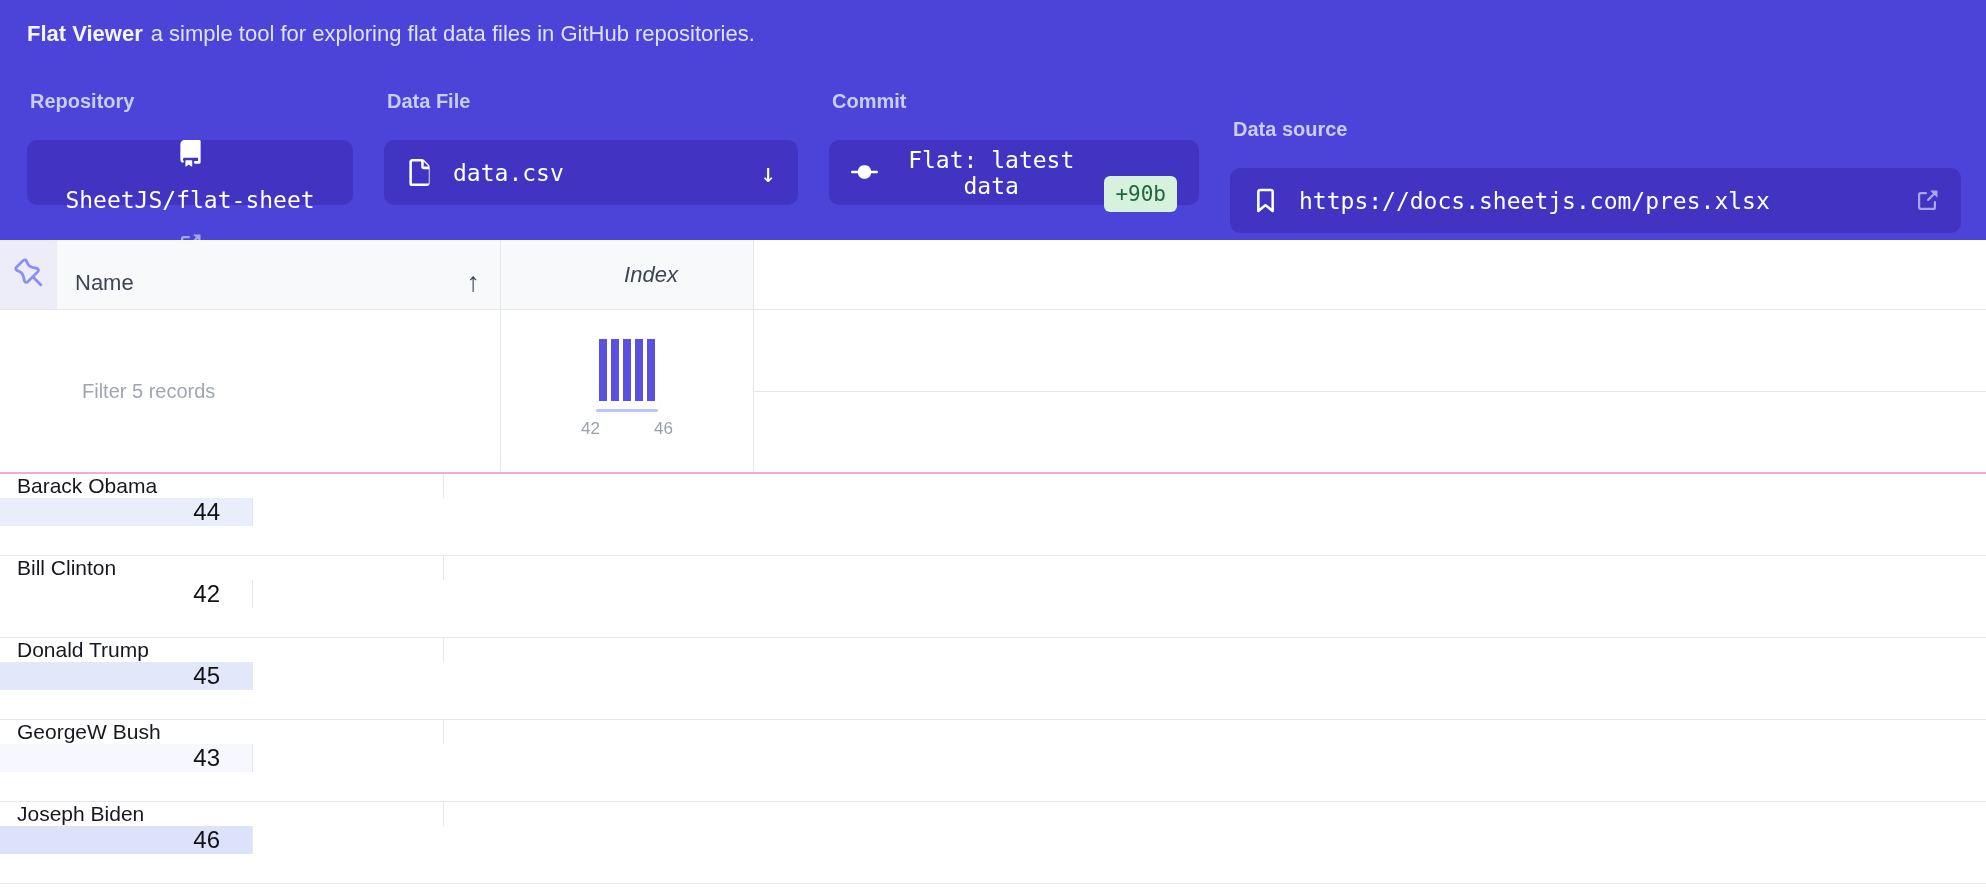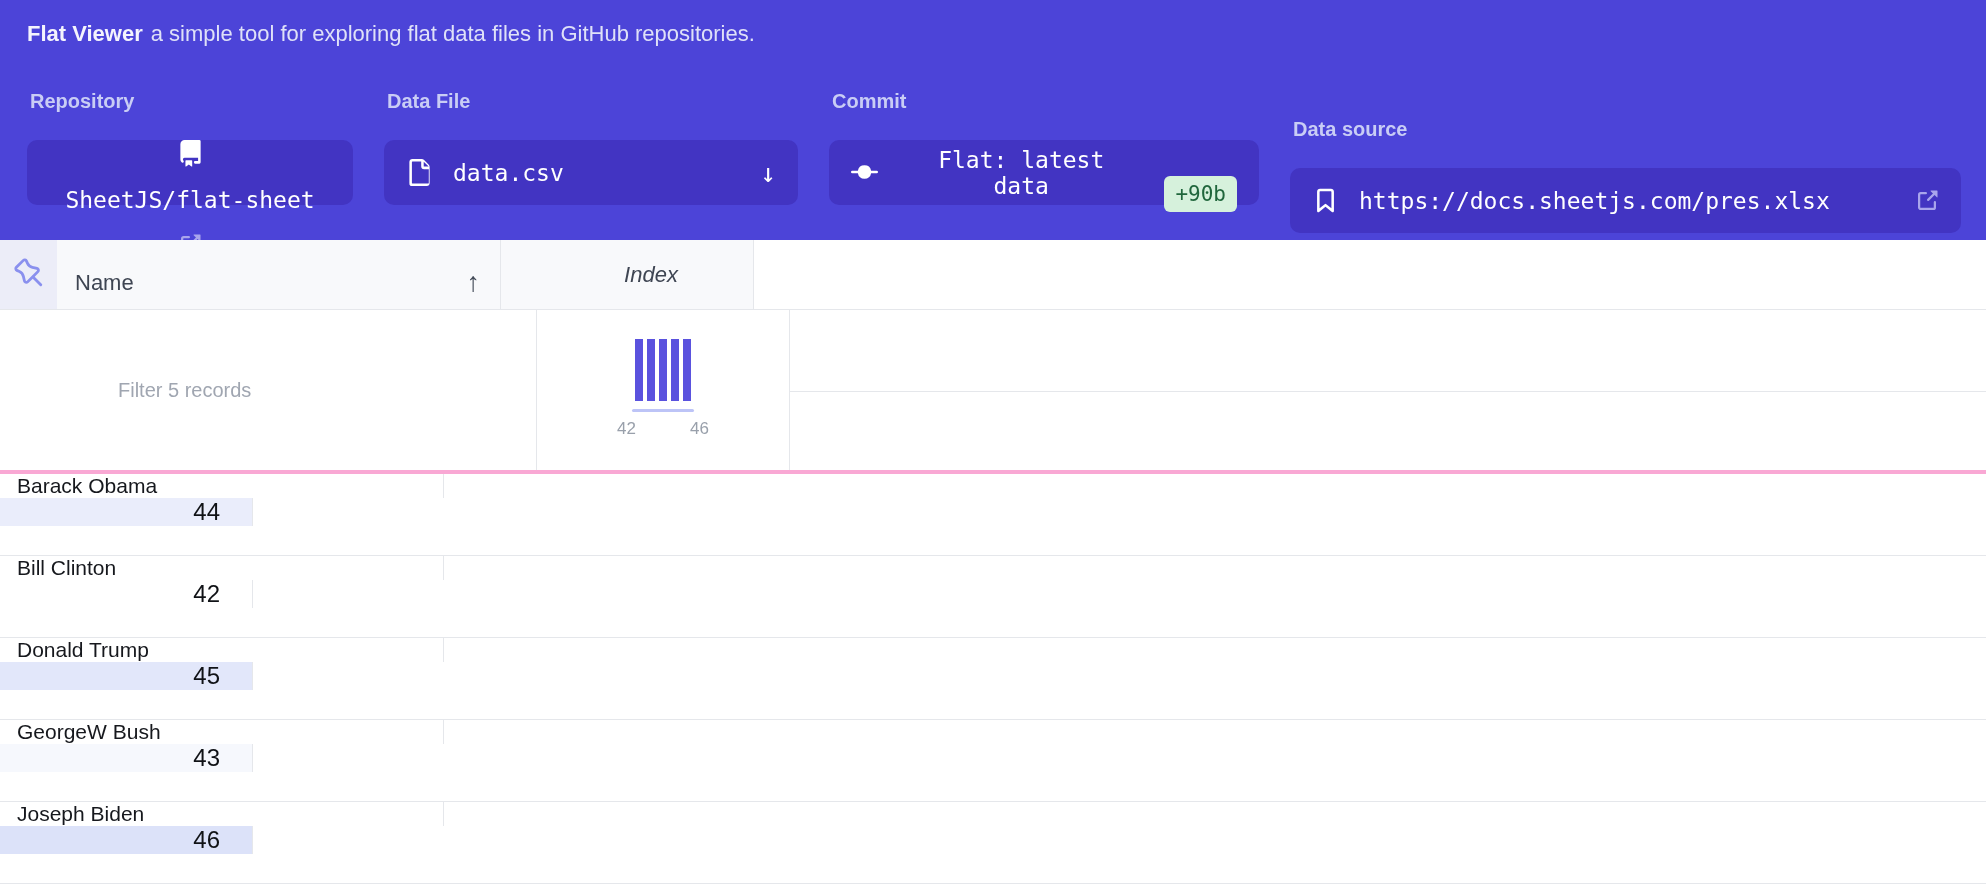--- a/index.html
+++ b/index.html
@@ -14,21 +14,21 @@
   .selectors { display:flex; gap:31px; margin-top:42px; }
   .selector { display:flex; flex-direction:column; }
   .selector-label { font-size:20px; font-weight:600; color:#C9CDF5;
                     margin:0 0 27px 3px; }
   .selector-btn { height:65px; display:flex; align-items:center; gap:20px;
                   padding:0 22px; background:#4234C2; border:none;
                   border-radius:10px; color:#ffffff; cursor:pointer;
                   font-family:"DejaVu Sans Mono", monospace; font-size:23px; }
   .sel-repo   { width:326px;flex-direction:column; }
   .sel-file   { width:414px; }
-  .sel-commit { width:430px;gap:48px; }
+  .sel-commit { width:370px; }
   .sel-source { flex:1;margin-top:28px; }
   .btn-icon { width:27px; height:27px; flex:none; color:#ffffff; }
   .btn-icon svg { width:100%; height:100%; display:block; }
   .trail { margin-left:auto; }
   .ext-icon { width:24px; height:24px; color:#A9A5EC; flex:none; }
   .ext-icon svg { width:100%; height:100%; display:block; }
   .drop-arrow { font-size:26px; color:#ffffff; }
   .commit-badge { padding:6px 11px; border-radius:6px; background:#D6F1DC;
                   color:#20663C; font-size:21px;
                   font-family:"DejaVu Sans Mono", monospace;margin-top:42px; }
@@ -38,21 +38,21 @@
               justify-content:center; cursor:pointer; }
   .pin-cell svg { width:30px; height:30px; color:#8A90EE; }
   .th { background:#F8F9FB; display:flex; align-items:center;
         font-size:22px; font-weight:500; color:#3E4552;
         border-right:1px solid #E5E7EB; cursor:pointer; }
   .th-name { width:444px; padding:16px 20px 0 18px; }
   .sort-arrow { margin-left:auto; font-size:27px; font-weight:400; color:#434B58; }
   .th-index { width:253px; justify-content:center; padding-left:48px;font-style:italic; }
   .th-rest { flex:1; background:#ffffff; }
 
-  .filter-row { display:flex; height:164px; border-bottom:4px solid #f9a8d4;padding-left:36px; }
+  .filter-row { display:flex; height:164px; border-bottom:2px solid #f9a8d4; }
   .spacer-pin { width:57px; }
   .filter-name { width:444px; border-right:1px solid #E5E7EB;
                  display:flex; align-items:center; }
   .filter-input { width:100%; border:none; outline:none; background:transparent;
                   font-family:inherit; font-size:20px; color:#30343b;
                   padding-left:25px; }
   .filter-input::placeholder { color:#A0A6B1; opacity:1; }
   .filter-index { width:253px; border-right:1px solid #E5E7EB; display:flex;
                   flex-direction:column; align-items:center; padding-top:29px;
                   cursor:pointer; }

